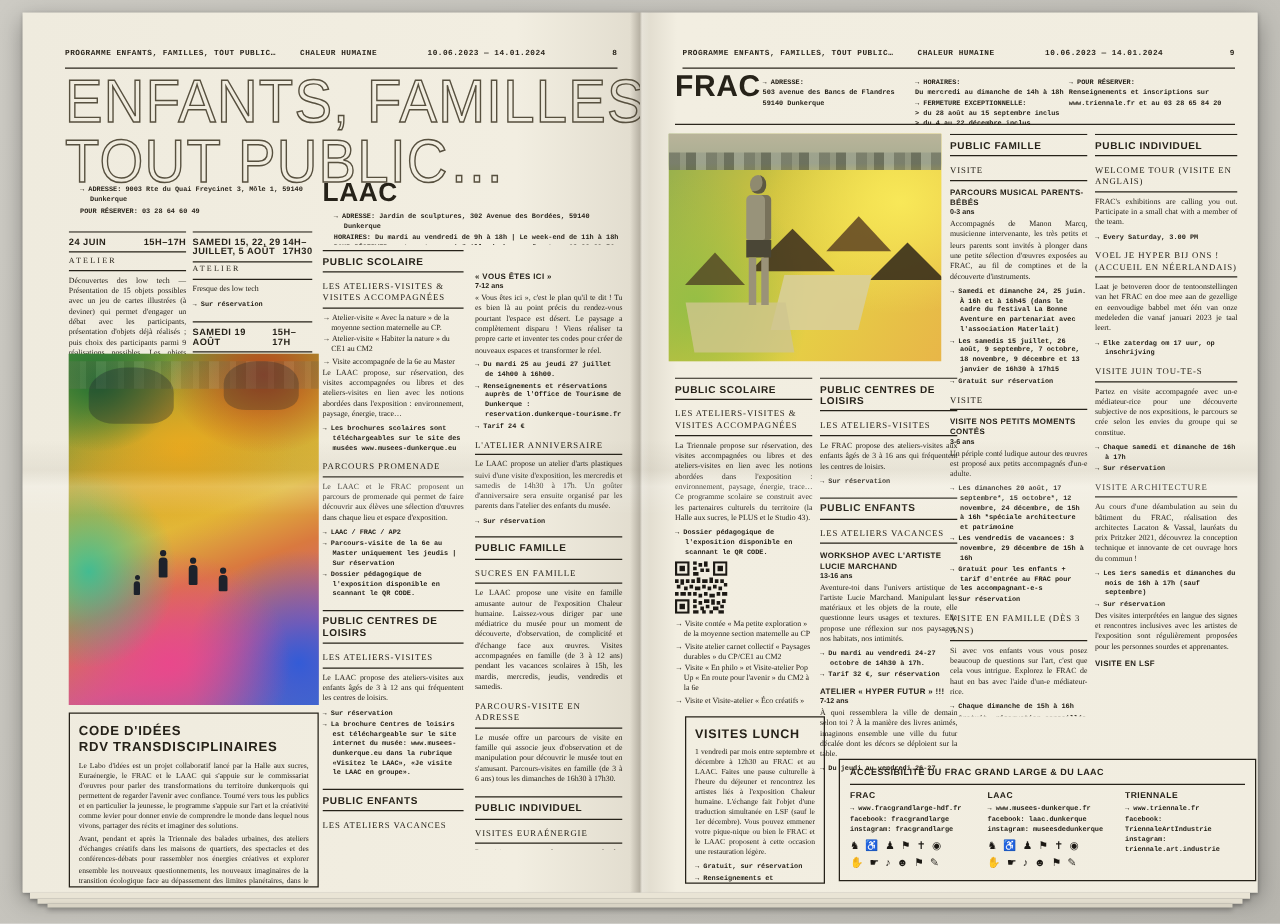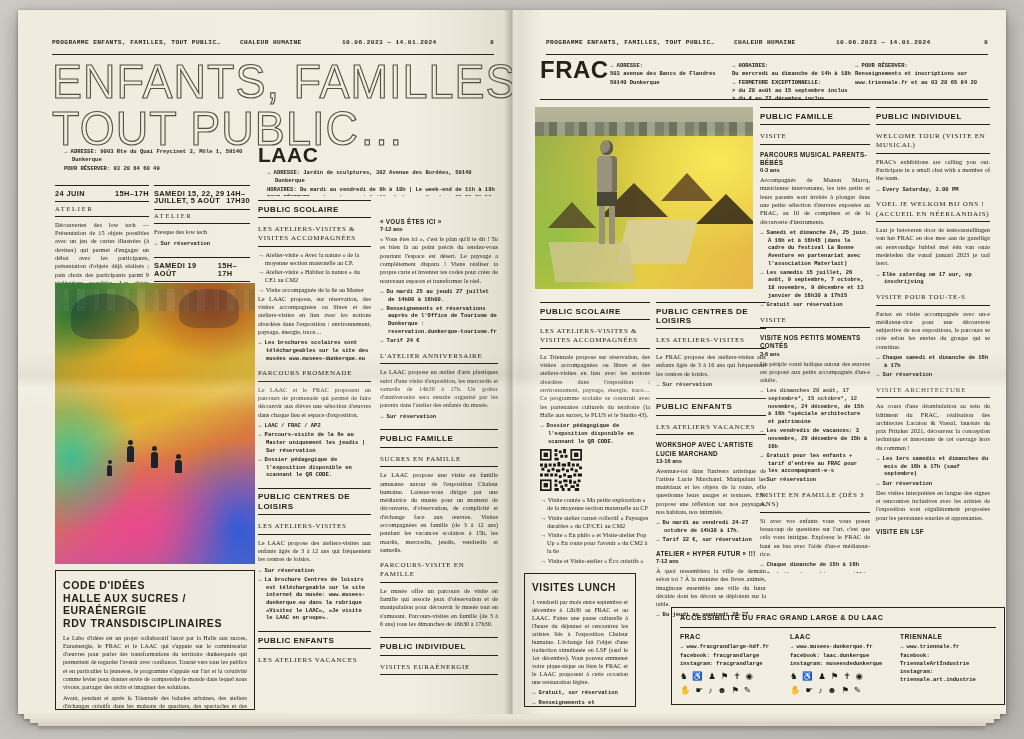--- a/index.html
+++ b/index.html
@@ -180,21 +180,20 @@
           <div class="fh" style="width:4px;height:4px;"></div>
           <div class="fb" style="width:5px;height:11px;"></div>
         </div>
       <div class="blob" style="left:8%; top:4%; width:34%; height:16%; opacity:.35;"></div>
       <div class="blob" style="left:62%; top:2%; width:30%; height:14%; opacity:.3;"></div>
     </div>
 
     <div class="box" style="left:37px; top:560px; width:200px; height:140px;">
       <div class="labo-titles">
         <div class="bk-boxtitle">CODE D'IDÉES</div>
-        <div class="bk-boxtitle">HALLE AUX SUCRES / EURAÉNERGIE</div>
         <div class="bk-boxtitle">RDV TRANSDISCIPLINAIRES</div>
       </div>
       <div>
           <div class="bk-p">Le Labo d'idées est un projet collaboratif lancé par la Halle aux sucres, Euraénergie, le FRAC et le LAAC qui s'appuie sur le commissariat d'œuvres pour parler des transformations du territoire dunkerquois qui permettent de regarder l'avenir avec confiance. Tourné vers tous les publics et en particulier la jeunesse, le programme s'appuie sur l'art et la créativité comme levier pour donner envie de comprendre le monde dans lequel nous vivons, partager des récits et imaginer des solutions.</div>
           <div class="bk-p">Avant, pendant et après la Triennale des balades urbaines, des ateliers d'échanges créatifs dans les maisons de quartiers, des spectacles et des conférences-débats pour rassembler nos énergies créatives et explorer ensemble les nouveaux questionnements, les nouveaux imaginaires de la transition écologique face au dépassement des limites planétaires, dans le monde et sur notre territoire industrialo-portuaire.</div>
         </div>
     </div>
 
     <div class="col" style="left:240px; top:134px; width:240px; height:52px;">
       <div class="venue-title">LAAC</div>
@@ -231,21 +230,21 @@
         <div class="bk-p">« Vous êtes ici », c'est le plan qu'il te dit ! Tu es bien là au point précis du rendez-vous pourtant l'espace est désert. Le paysage a complètement disparu ! Viens réaliser ta propre carte et inventer tes codes pour créer de nouveaux espaces et transformer le réel.</div>
         <div class="bk-arrow">→ Du mardi 25 au jeudi 27 juillet de 14h00 à 16h00.</div>
         <div class="bk-arrow">→ Renseignements et réservations auprès de l'Office de Tourisme de Dunkerque : reservation.dunkerque-tourisme.fr</div>
         <div class="bk-arrow">→ Tarif 24 €</div>
         <div class="bk-h2">L'ATELIER ANNIVERSAIRE</div>
         <div class="bk-p">Le LAAC propose un atelier d'arts plastiques suivi d'une visite d'exposition, les mercredis et samedis de 14h30 à 17h. Un goûter d'anniversaire sera ensuite organisé par les parents dans l'atelier des enfants du musée.</div>
         <div class="bk-arrow">→ Sur réservation</div>
         <div class="bk-h1">PUBLIC FAMILLE</div>
         <div class="bk-h2">SUCRES EN FAMILLE</div>
         <div class="bk-p">Le LAAC propose une visite en famille amusante autour de l'exposition Chaleur humaine. Laissez-vous diriger par une médiatrice du musée pour un moment de découverte, d'observation, de complicité et d'échange face aux œuvres. Visites accompagnées en famille (de 3 à 12 ans) pendant les vacances scolaires à 15h, les mardis, mercredis, jeudis, vendredis et samedis.</div>
-        <div class="bk-h2">PARCOURS-VISITE EN FAMILLE</div>
+        <div class="bk-h2">PARCOURS-VISITE EN ADRESSE</div>
         <div class="bk-p">Le musée offre un parcours de visite en famille qui associe jeux d'observation et de manipulation pour découvrir le musée tout en s'amusant. Parcours-visites en famille (de 3 à 6 ans) tous les dimanches de 16h30 à 17h30.</div>
         <div class="bk-h1">PUBLIC INDIVIDUEL</div>
         <div class="bk-h2">VISITES EURAÉNERGIE</div>
         <div class="bk-p">Des visites accompagnées sont proposées les dimanches à 15h : 18, 25 juin ; 9, 16, 30 juillet ; 13, 27 août ; 3, 24 septembre ; 1, 29 octobre ; 5, 19, 26 novembre ; 10, 24, 31 décembre 2023 ; 7, 14 janvier 2024.</div>
       </div>
   </div>
 
   <div class="page right">
     <div class="meta">
       <span class="m-left">PROGRAMME ENFANTS, FAMILLES, TOUT PUBLIC…</span>
@@ -357,39 +356,39 @@
         <div class="bk-arrow">→ Les vendredis de vacances: 3 novembre, 29 décembre de 15h à 16h</div>
         <div class="bk-arrow">→ Gratuit pour les enfants + tarif d'entrée au FRAC pour les accompagnant-e-s</div>
         <div class="bk-arrow">→ Sur réservation</div>
         <div class="bk-h2">VISITE EN FAMILLE (DÈS 3 ANS)</div>
         <div class="bk-p">Si avec vos enfants vous vous posez beaucoup de questions sur l'art, c'est que cela vous intrigue. Explorez le FRAC de haut en bas avec l'aide d'un-e médiateur-rice.</div>
         <div class="bk-arrow">→ Chaque dimanche de 15h à 16h</div>
         <div class="bk-arrow">→ Gratuit, réservation conseillée</div>
       </div>
     <div class="col" style="left:364px; top:97px;  width:114px; height:466px;">
         <div class="bk-h1">PUBLIC INDIVIDUEL</div>
-        <div class="bk-h2">WELCOME TOUR (VISITE EN MUSICAL)</div>
+        <div class="bk-h2">WELCOME TOUR (VISITE EN ANGLAIS)</div>
         <div class="bk-p">FRAC's exhibitions are calling you out. Participate in a small chat with a member of the team.</div>
         <div class="bk-arrow">→ Every Saturday, 3.00 PM</div>
-        <div class="bk-h2">VOEL JE WELKOM BIJ ONS ! (ACCUEIL EN NÉERLANDAIS)</div>
+        <div class="bk-h2">VOEL JE HYPER BIJ ONS ! (ACCUEIL EN NÉERLANDAIS)</div>
         <div class="bk-p">Laat je betoveren door de tentoonstellingen van het FRAC en doe mee aan de gezellige en eenvoudige babbel met één van onze medeleden die vanaf januari 2023 je taal leert.</div>
         <div class="bk-arrow">→ Elke zaterdag om 17 uur, op inschrijving</div>
-        <div class="bk-h2">VISITE POUR TOU-TE-S</div>
+        <div class="bk-h2">VISITE JUIN TOU-TE-S</div>
         <div class="bk-p">Partez en visite accompagnée avec un-e médiateur-rice pour une découverte subjective de nos expositions, le parcours se crée selon les envies du groupe qui se constitue.</div>
         <div class="bk-arrow">→ Chaque samedi et dimanche de 16h à 17h</div>
         <div class="bk-arrow">→ Sur réservation</div>
         <div class="bk-h2">VISITE ARCHITECTURE</div>
         <div class="bk-p">Au cours d'une déambulation au sein du bâtiment du FRAC, réalisation des architectes Lacaton &amp; Vassal, lauréats du prix Pritzker 2021, découvrez la conception technique et innovante de cet ouvrage hors du commun !</div>
         <div class="bk-arrow">→ Les 1ers samedis et dimanches du mois de 16h à 17h (sauf septembre)</div>
         <div class="bk-arrow">→ Sur réservation</div>
         <div class="bk-p">Des visites interprétées en langue des signes et rencontres inclusives avec les artistes de l'exposition sont régulièrement proposées pour les personnes sourdes et apprenantes.</div>
         <div class="bk-h3">VISITE EN LSF</div>
       </div>
 
-    <div class="box" style="left:12px; top:563px; width:112px; height:134px;">
+    <div class="box" style="left:36px; top:563px; width:112px; height:134px;">
       <div class="bk-boxtitle" style="font-size:10px; margin-bottom:4px;">VISITES LUNCH</div>
       <div>
           <div class="bk-p">1 vendredi par mois entre septembre et décembre à 12h30 au FRAC et au LAAC. Faites une pause culturelle à l'heure du déjeuner et rencontrez les artistes liés à l'exposition Chaleur humaine. L'échange fait l'objet d'une traduction simultanée en LSF (sauf le 1er décembre). Vous pouvez emmener votre pique-nique ou bien le FRAC et le LAAC proposent à cette occasion une restauration légère.</div>
           <div class="bk-arrow">→ Gratuit, sur réservation</div>
           <div class="bk-arrow">→ Renseignements et inscriptions sur www.triennale.fr et au 03 28 65 84 20</div>
         </div>
     </div>
 
     <div class="box" style="left:144px; top:597px; width:334px; height:98px; padding:6px 8px;margin-left:15px;">
       <div class="bk-h4" style="font-size:7.2px;">ACCESSIBILITÉ DU FRAC GRAND LARGE &amp; DU LAAC</div>

